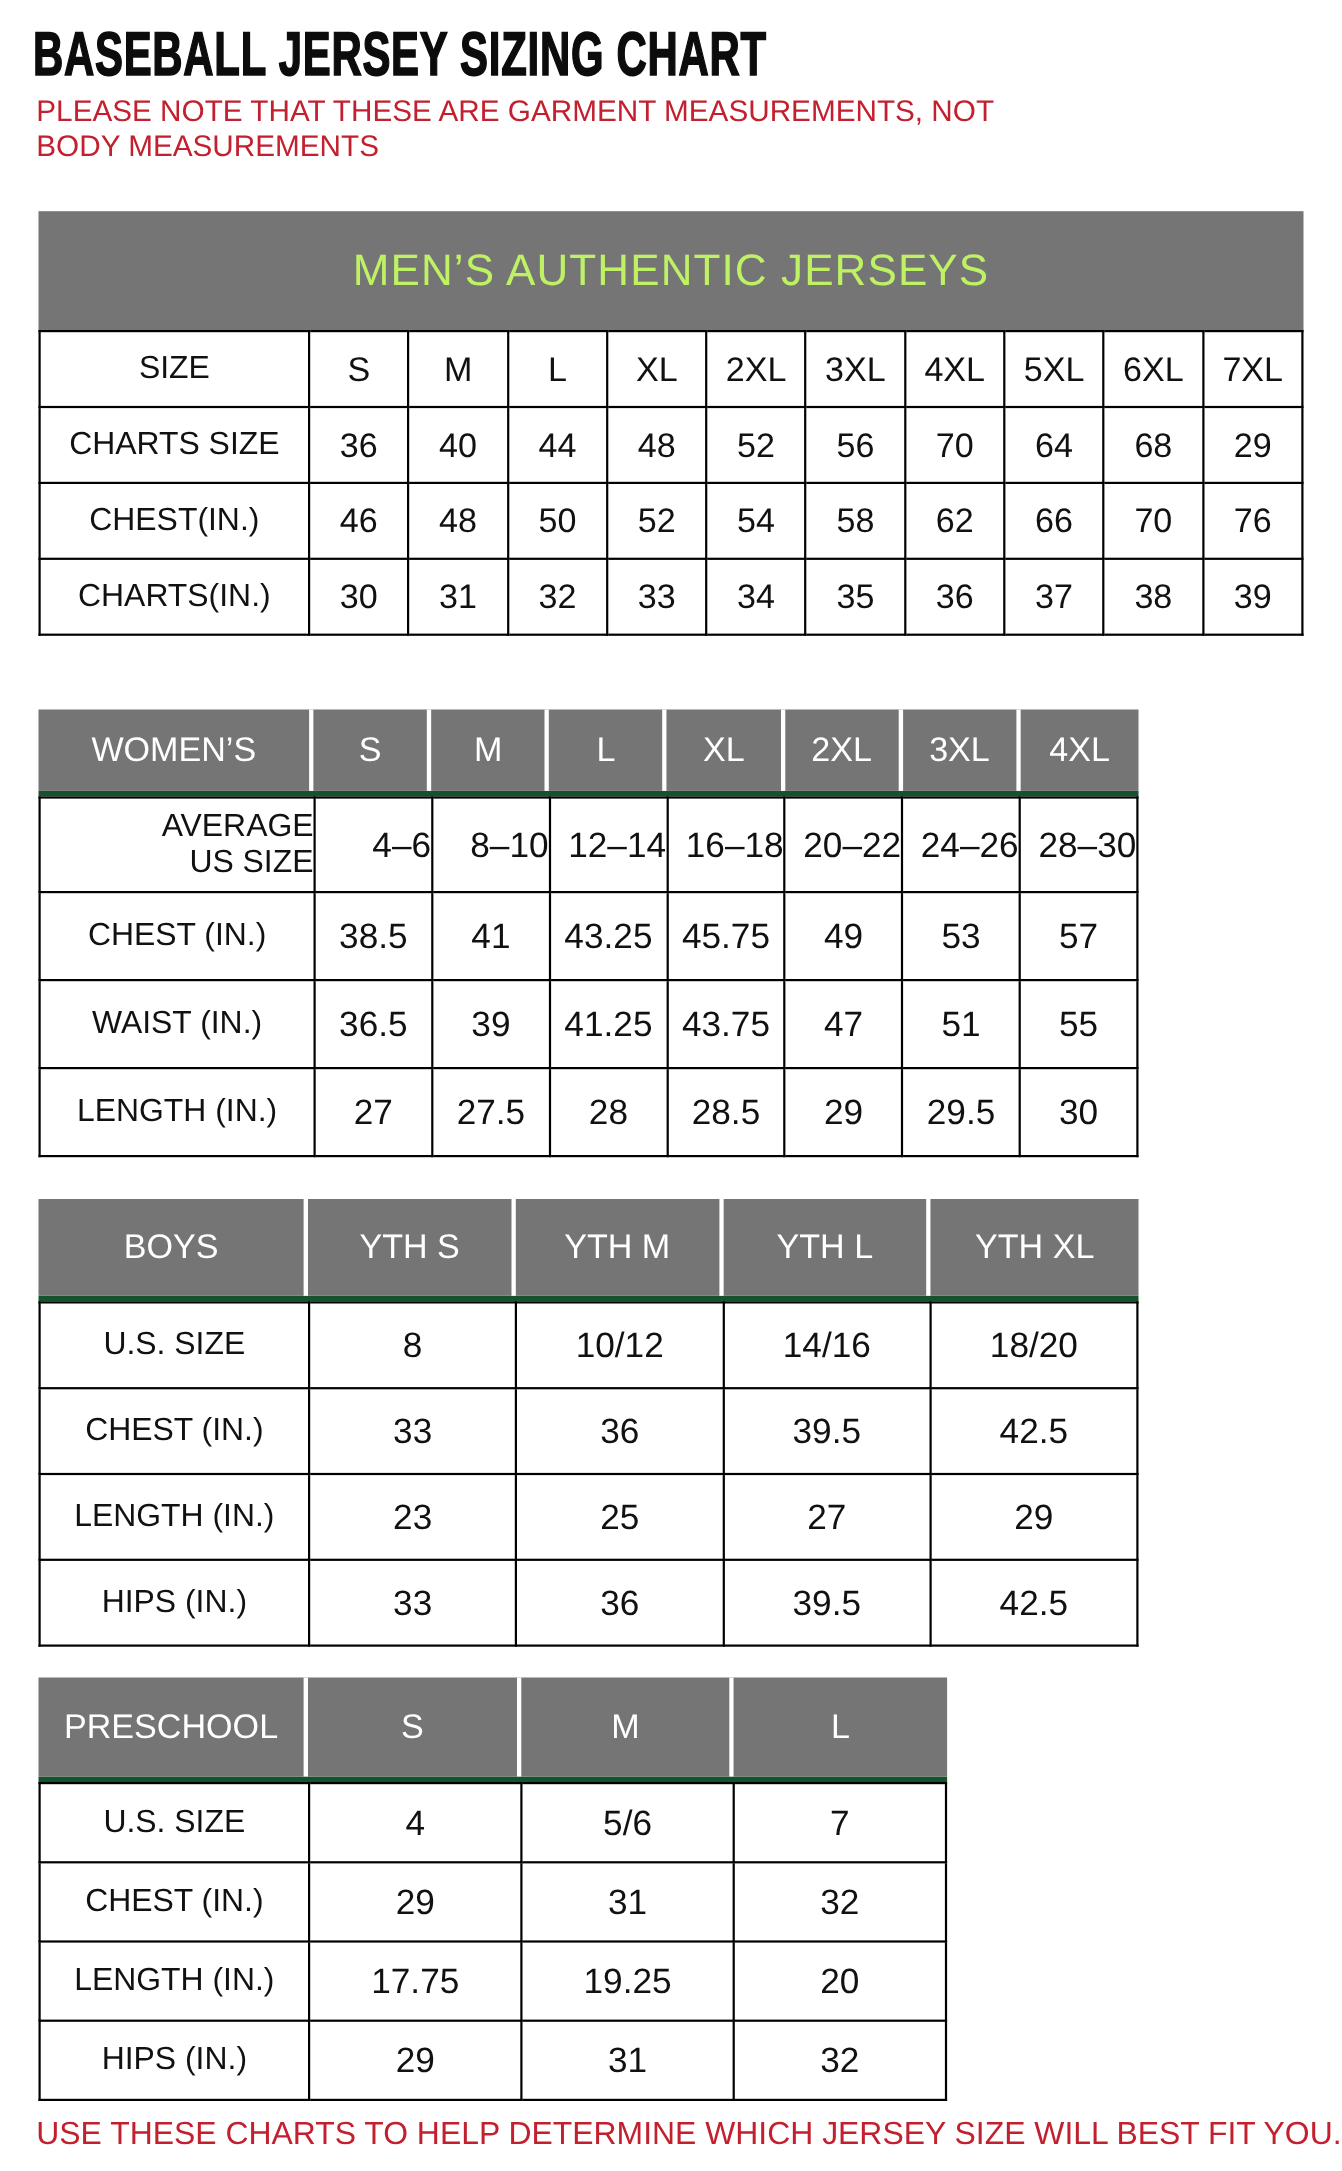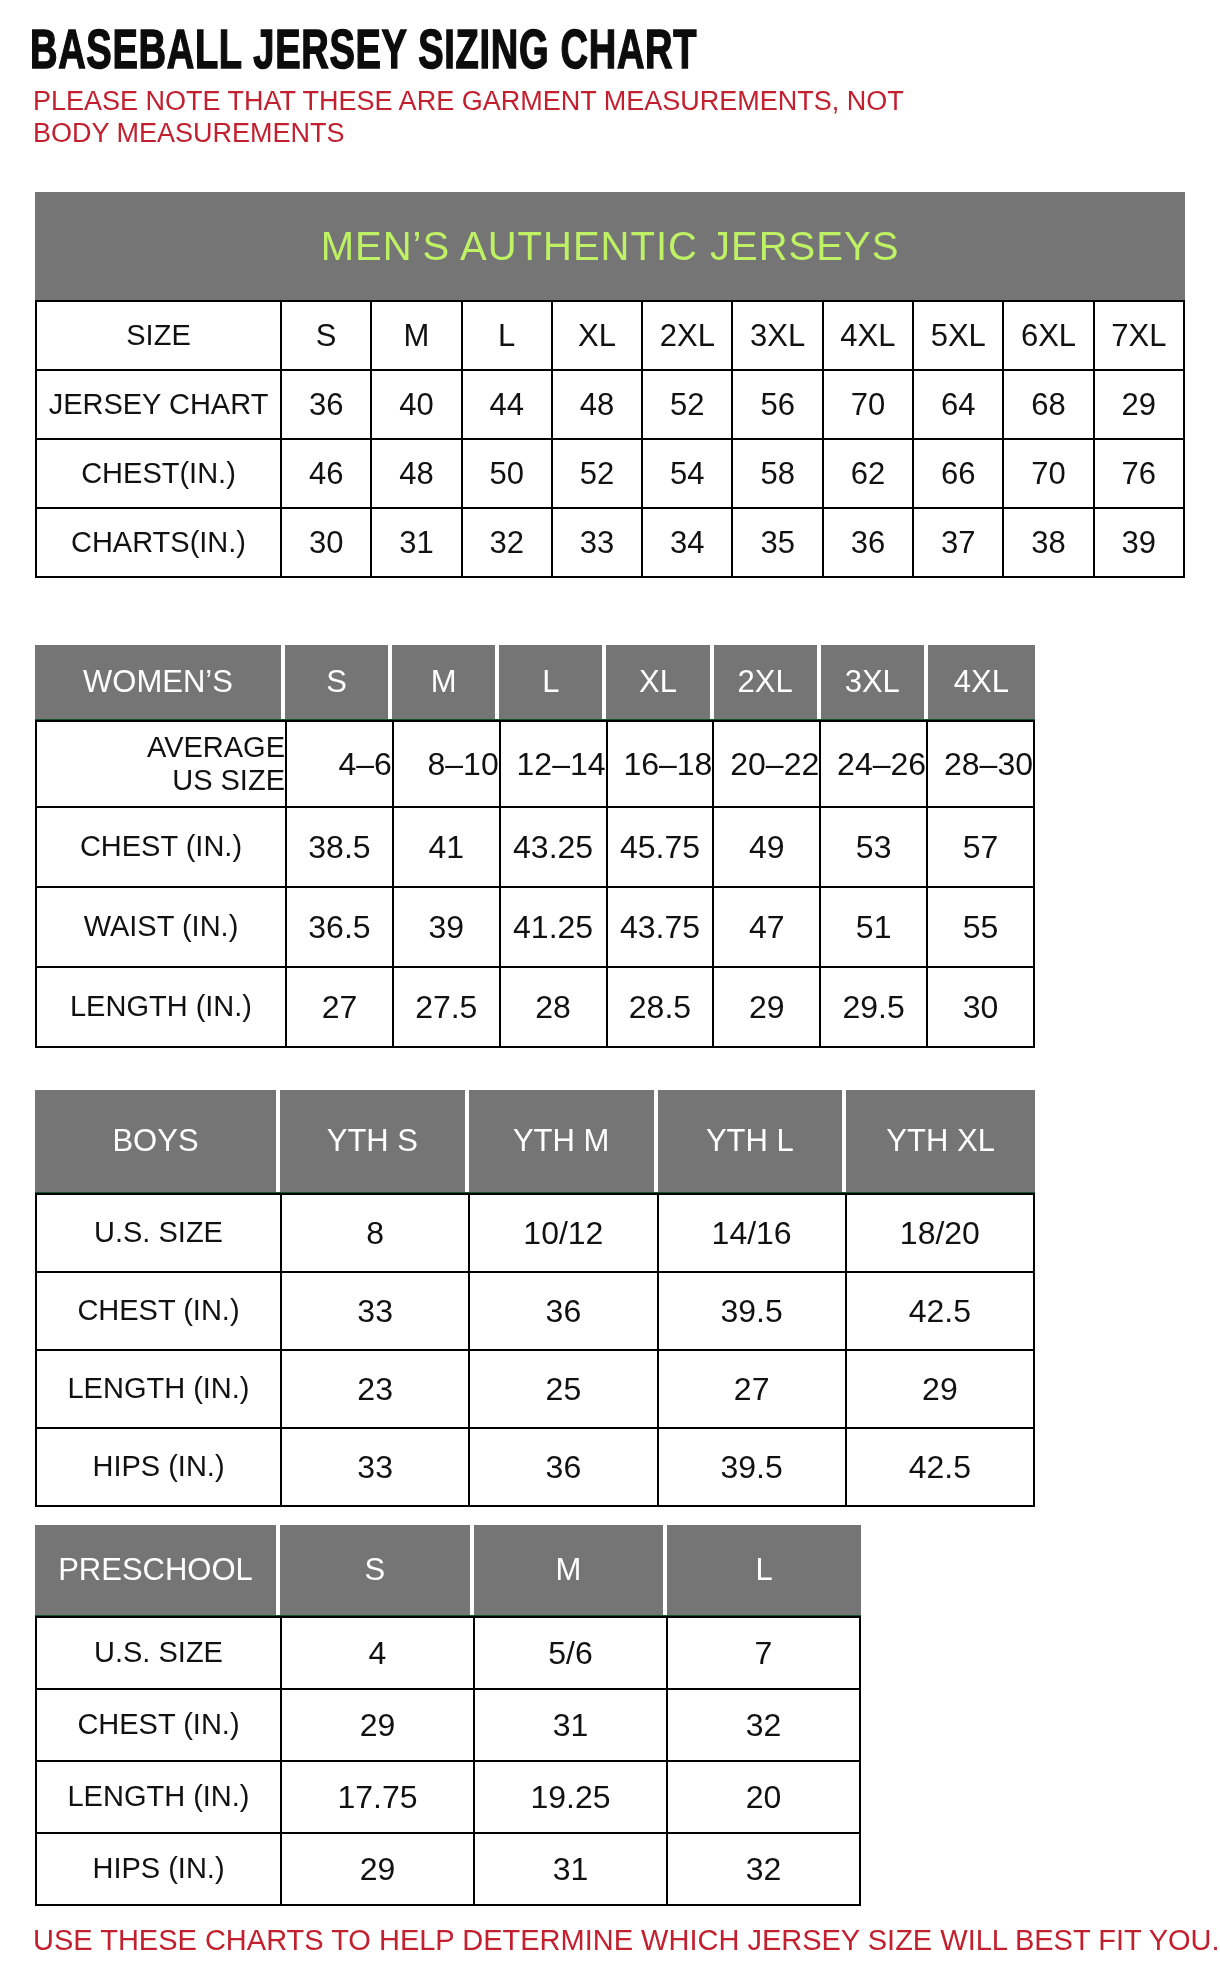--- a/index.html
+++ b/index.html
@@ -56,35 +56,35 @@
     background: var(--header-gray, #757575);
     color: #bef264;
     display: flex;
     align-items: center;
     justify-content: center;
     font-size: 40px;
     letter-spacing: 1px;
   }
   .seg-header {
     display: grid;
-    border-bottom: 1px solid #14532d;
+    border-bottom: 5px solid #14532d;
     background: #ffffff;
   }
   .seg-cell {
     background: var(--header-gray, #757575);
     color: #ffffff;
     display: flex;
     align-items: center;
     justify-content: center;
     font-size: 31px;
     border-right: 4px solid #ffffff;
   }
   .seg-cell:last-child { border-right: none; }
   #womens-wrap    .seg-cell { height: 74px; }
-  #boys-wrap      .seg-cell { height: 102px; }
+  #boys-wrap      .seg-cell { height: 88px; }
   #preschool-wrap .seg-cell { height: 90px; }
 
   .sz-table {
     width: 100%;
     border-collapse: collapse;
     table-layout: fixed;
   }
   .sz-table col.col-label { width: var(--label-w); }
   .sz-table td {
     border: 2px solid #000000;
@@ -130,21 +130,21 @@
             <td class="val-cell">L</td>
             <td class="val-cell">XL</td>
             <td class="val-cell">2XL</td>
             <td class="val-cell">3XL</td>
             <td class="val-cell">4XL</td>
             <td class="val-cell">5XL</td>
             <td class="val-cell">6XL</td>
             <td class="val-cell">7XL</td>
           </tr>
           <tr>
-            <td class="row-label">JERSEY CHART</td>
+            <td class="row-label">CHARTS SIZE</td>
             <td class="val-cell">36</td>
             <td class="val-cell">40</td>
             <td class="val-cell">44</td>
             <td class="val-cell">48</td>
             <td class="val-cell">52</td>
             <td class="val-cell">56</td>
             <td class="val-cell">70</td>
             <td class="val-cell">64</td>
             <td class="val-cell">68</td>
             <td class="val-cell">29</td>

